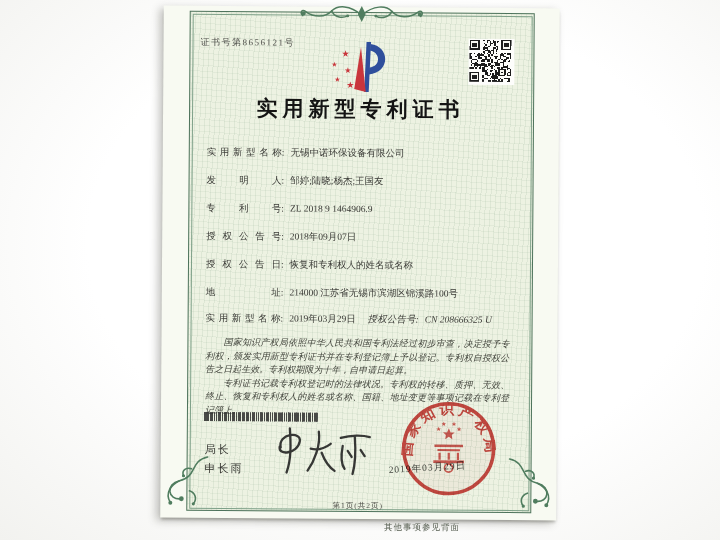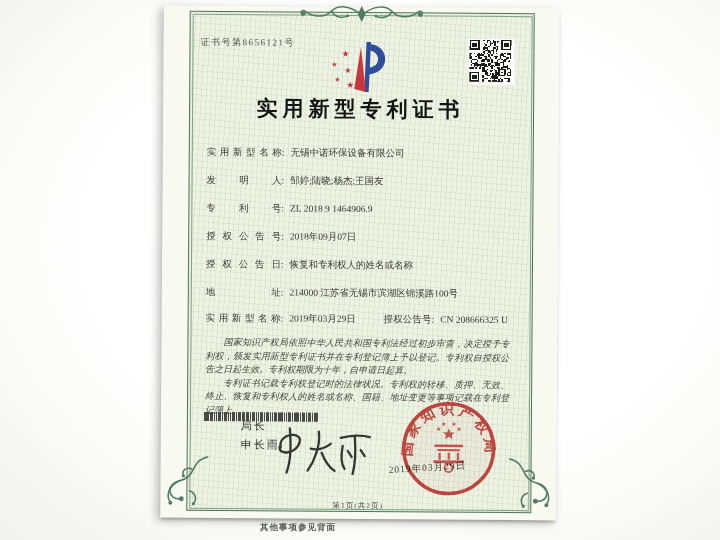--- a/index.html
+++ b/index.html
@@ -38,46 +38,46 @@
   .title{
     position:absolute;left:26px;top:88px;width:343px;text-align:center;
     font-size:21px;font-weight:bold;color:#141414;letter-spacing:5px;
   }
   
   .rows{position:absolute;left:44px;top:0;width:310px;font-size:9.5px;color:#3a3a36;}
   .row{position:absolute;left:0;width:310px;line-height:12px;white-space:nowrap;}
   .r0{top:140px}.r1{top:168px}.r2{top:196px}.r3{top:224px}.r4{top:252px}.r5{top:280px}.r6{top:306px}
   .flabel{display:inline-block;width:75px;text-align:justify;text-align-last:justify;vertical-align:top;}
   .colon{margin-right:6px;}
-  .g2{position:absolute;left:178px;top:0;white-space:nowrap;}
+  .g2{position:absolute;left:162px;top:0;white-space:nowrap;font-style:italic;}
   .g2 .flabel{width:48px;}
   
   .paras{
     position:absolute;left:44px;top:330px;width:304px;
     font-size:9px;line-height:13.5px;color:#43453d;font-style:italic;text-align:justify;
   }
   .paras p{margin:0;text-indent:2em;}
   
   .barcode{
     position:absolute;left:43px;top:406px;width:114px;height:9px;opacity:.85;
     background:
       repeating-linear-gradient(90deg,#2d2d2d 0 1px,transparent 1px 2px),
       repeating-linear-gradient(90deg,#2d2d2d 0 2px,transparent 2px 7px),
       repeating-linear-gradient(90deg,transparent 0 3px,#2d2d2d 3px 4px,transparent 4px 9px);
   }
-  .officer{position:absolute;left:44px;top:410px;font-size:11px;color:#33332f;letter-spacing:2px;line-height:19px;margin-left:36px;}
+  .officer{position:absolute;left:44px;top:434px;font-size:11px;color:#33332f;letter-spacing:2px;line-height:19px;}
   .signature{position:absolute;left:108px;top:416px;}
   .sealwrap{position:absolute;left:239px;top:392px;width:98px;height:98px;mix-blend-mode:multiply;}
   .sealdate{
     position:absolute;left:228px;top:452px;width:140px;font-size:9.5px;color:#3e423c;
     letter-spacing:1px;transform:rotate(-4deg);
   }
   .pagefoot{position:absolute;left:26px;top:494px;width:343px;text-align:center;font-size:7.5px;color:#4a4a44;letter-spacing:1px;}
   
-  .caption{position:absolute;left:260px;top:522px;width:200px;text-align:left;font-size:8.5px;color:#565e51;letter-spacing:1px;font-weight:bold;}
+  .caption{position:absolute;left:260px;top:522px;width:200px;text-align:right;font-size:8.5px;color:#565e51;letter-spacing:1px;}
   svg{display:block;}
 </style>
 </head>
 <body>
 
 <div class="paper">
   <div class="frame"></div>
 
   <div class="orn orn-top">
     <svg width="136" height="24" viewBox="0 0 136 24">

